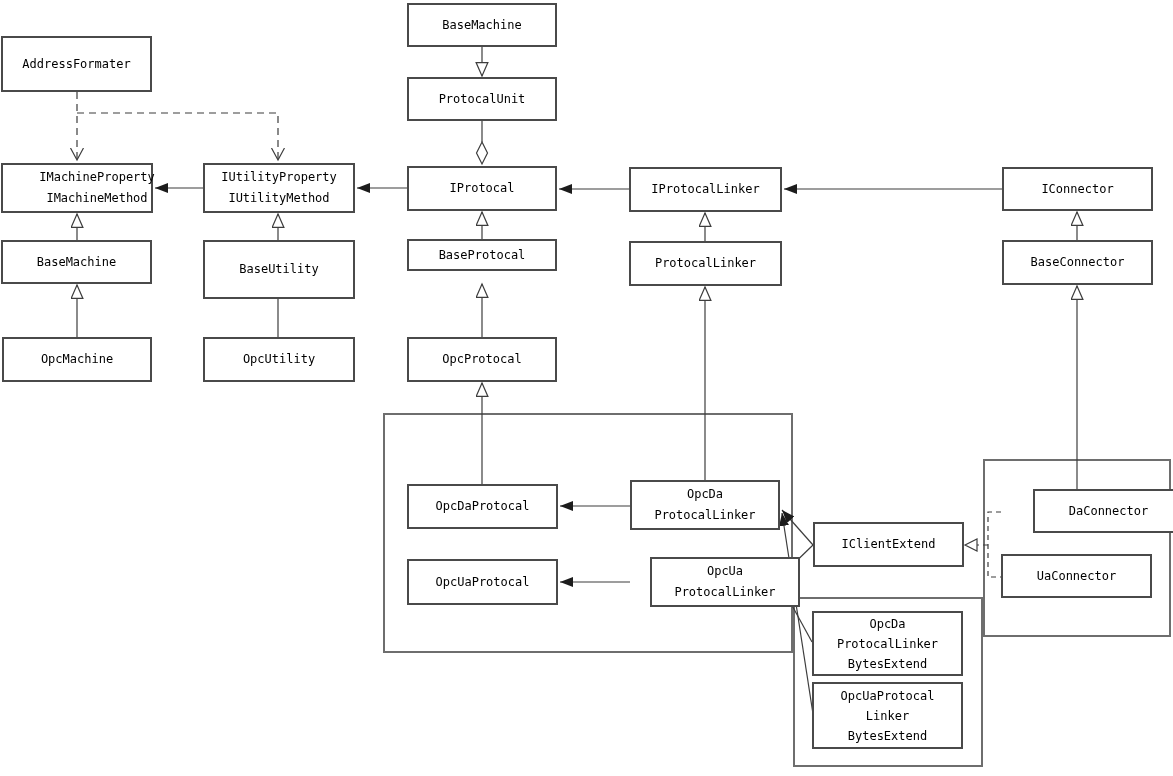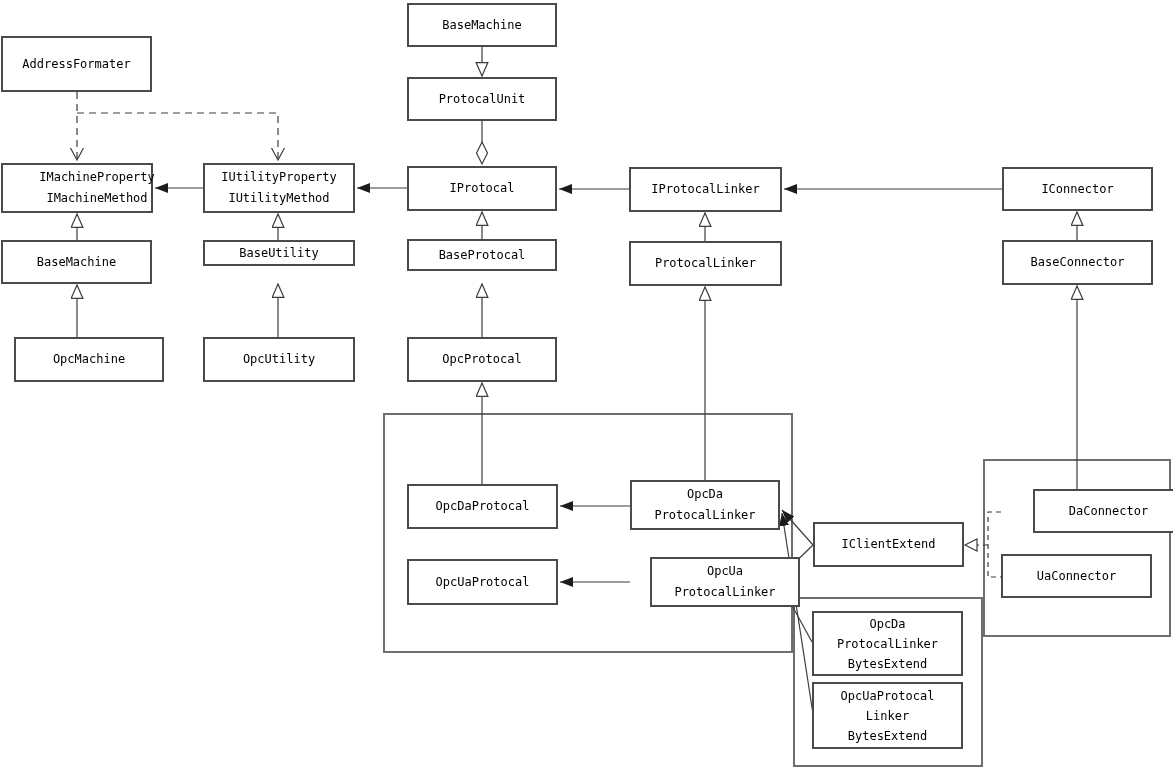--- a/index.html
+++ b/index.html
@@ -96,30 +96,30 @@
 
   <div class="node" style="left:1px;top:163px;width:152px;height:50px;padding-left:40px;">
     <span class="line">IMachineProperty</span>
     <span class="line">IMachineMethod</span>
   </div>
 
   <div class="node" style="left:1px;top:240px;width:151px;height:44px;">
     <span class="line">BaseMachine</span>
   </div>
 
-  <div class="node" style="left:2px;top:337px;width:150px;height:45px;margin-left:12px;">
+  <div class="node" style="left:2px;top:337px;width:150px;height:45px;">
     <span class="line">OpcMachine</span>
   </div>
 
   <div class="node" style="left:203px;top:163px;width:152px;height:50px;">
     <span class="line">IUtilityProperty</span>
     <span class="line">IUtilityMethod</span>
   </div>
 
-  <div class="node" style="left:203px;top:240px;width:152px;height:26px;">
+  <div class="node" style="left:203px;top:240px;width:152px;height:59px;">
     <span class="line">BaseUtility</span>
   </div>
 
   <div class="node" style="left:203px;top:337px;width:152px;height:45px;">
     <span class="line">OpcUtility</span>
   </div>
 
   <div class="node" style="left:407px;top:3px;width:150px;height:44px;">
     <span class="line">BaseMachine</span>
   </div>

